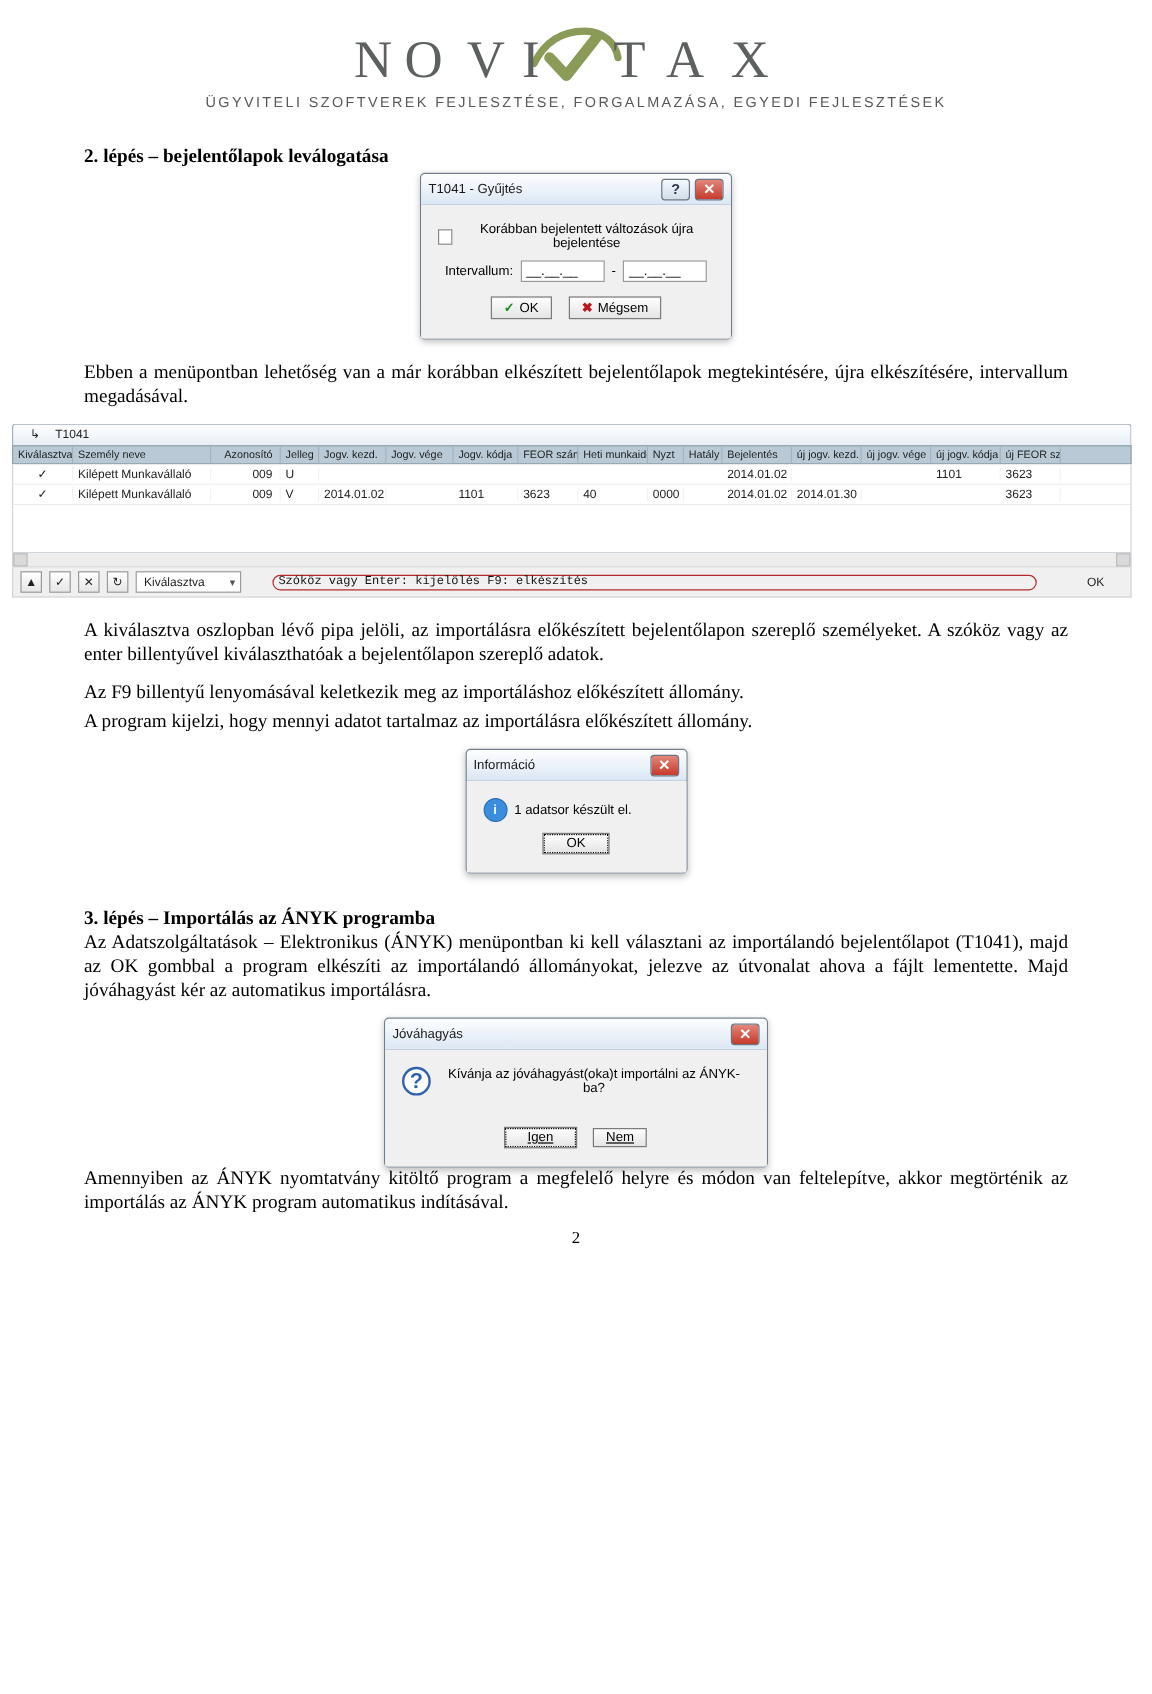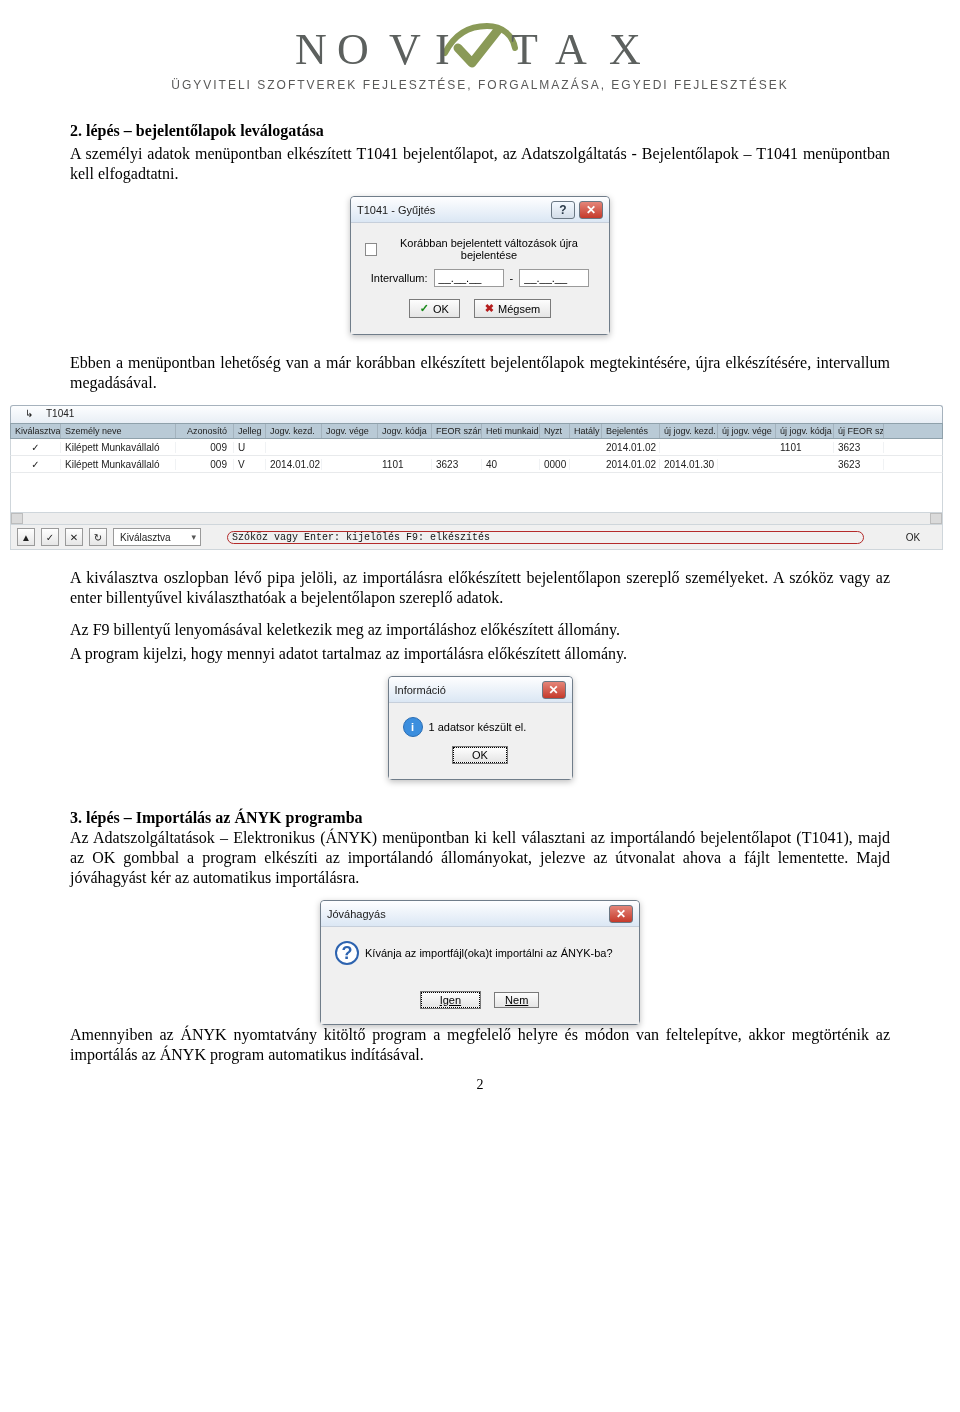--- a/index.html
+++ b/index.html
@@ -246,21 +246,20 @@
         <text x="140" y="46" font-family="Georgia,serif" font-size="44" letter-spacing="6" fill="#5c605e">I</text>
         <text x="216" y="46" font-family="Georgia,serif" font-size="44" letter-spacing="6" fill="#5c605e">T</text>
         <text x="260" y="46" font-family="Georgia,serif" font-size="44" letter-spacing="6" fill="#5c605e">A</text>
         <text x="314" y="46" font-family="Georgia,serif" font-size="44" letter-spacing="6" fill="#5c605e">X</text>
       </svg>
     </div>
     <div class="tagline">Ügyviteli szoftverek fejlesztése, forgalmazása, egyedi fejlesztések</div>
   </div>
 
   <div class="h2">2. lépés – bejelentőlapok leválogatása</div>
-  <p class="body">A személyi adatok menüpontban elkészített T1041 bejelentőlapot, az Adatszolgáltatás - Bejelentőlapok – T1041 menüpontban kell elfogadtatni.</p>
 
   <div class="center">
     <div class="win-dialog" style="width:260px">
       <div class="win-titlebar">
         <span class="win-title">T1041 - Gyűjtés</span>
         <span class="win-buttons">
           <span class="win-btn help">?</span>
           <span class="win-btn close">✕</span>
         </span>
       </div>
@@ -400,21 +399,21 @@
     <div class="win-dialog" style="width:320px">
       <div class="win-titlebar">
         <span class="win-title">Jóváhagyás</span>
         <span class="win-buttons">
           <span class="win-btn close">✕</span>
         </span>
       </div>
       <div class="win-body">
         <div class="win-row">
           <span class="ico-quest">?</span>
-          <span>Kívánja az importfájl(oka)t importálni az ÁNYK-ba?</span>
+          <span>Kívánja az jóváhagyást(oka)t importálni az ÁNYK-ba?</span>
         </div>
         <div class="win-row" style="justify-content:center;gap:14px;margin-top:27px">
           <span class="btn-classic" style="padding:1px 18px;border:1px dotted #000;outline:1px solid #7a7a7a">
               <u>Igen</u>
             </span>
           <span class="btn-classic" style="padding:1px 10px">
               <u>Nem</u>
             </span>
         </div>
       </div>

